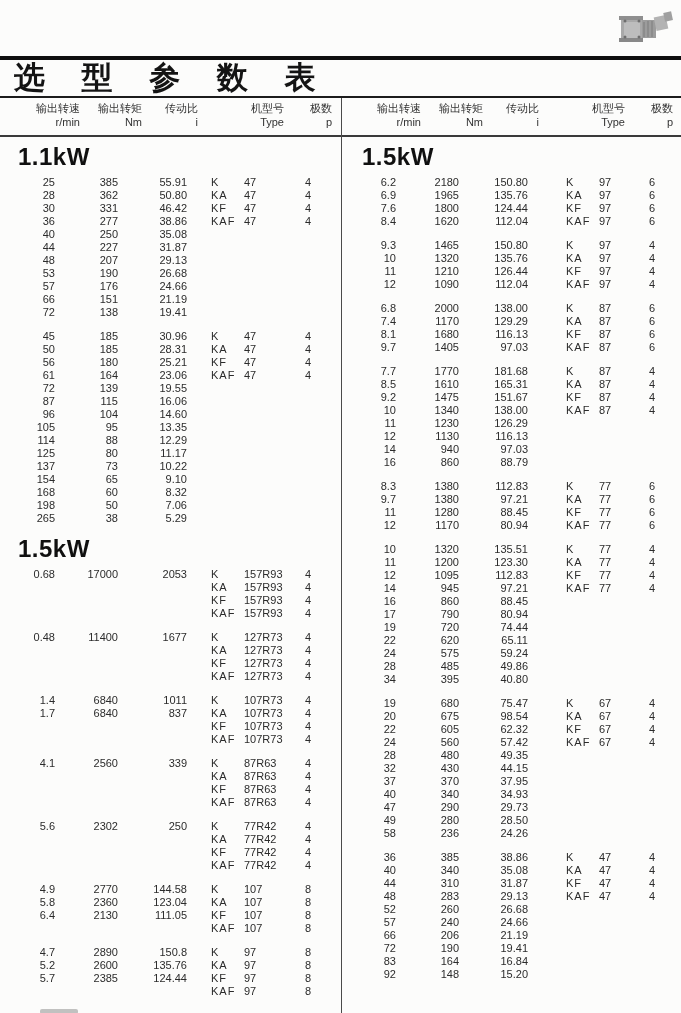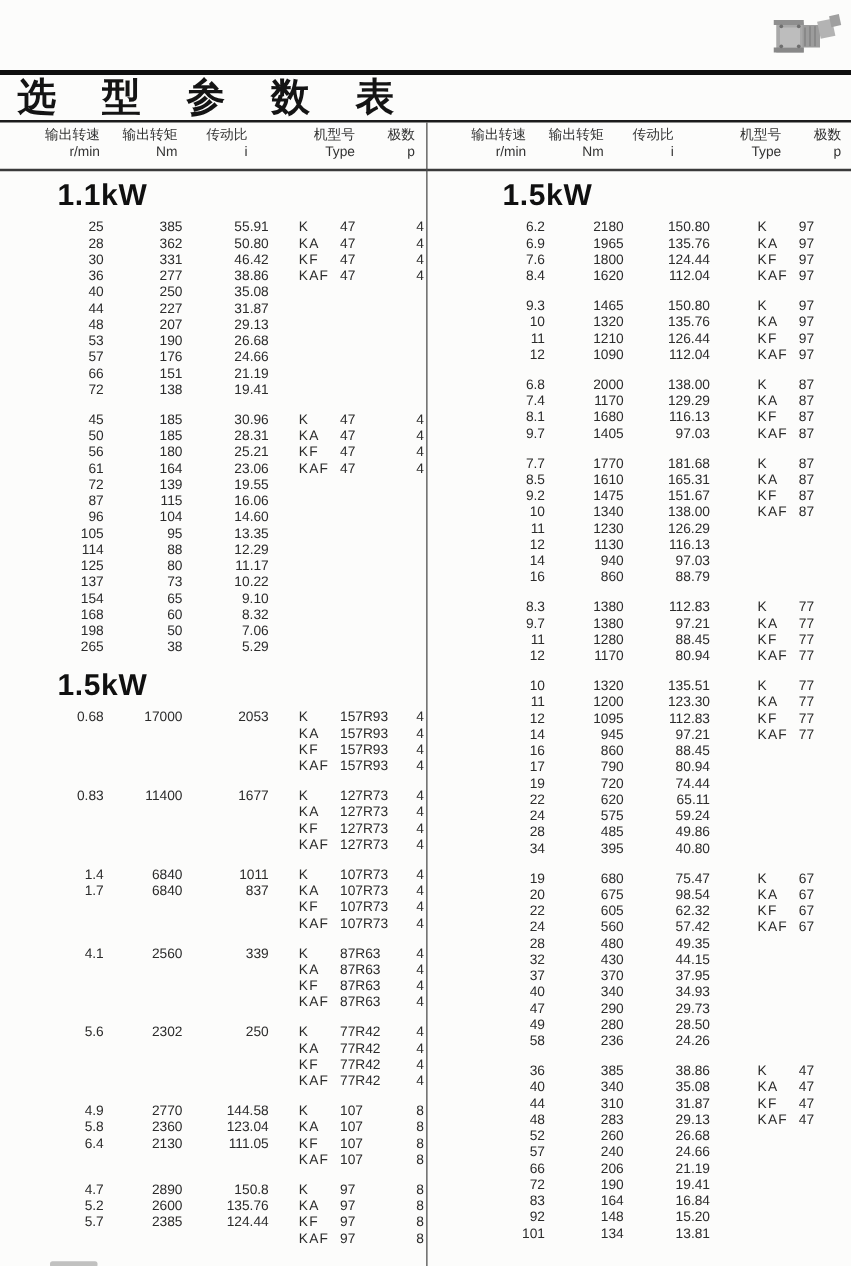--- a/index.html
+++ b/index.html
@@ -20,21 +20,21 @@
   .divider-v{position:absolute;top:98px;left:341px;width:1px;height:915px;background:#4a4a4a;}
 
   .header-row{position:absolute;top:101px;left:0;width:681px;height:32px;}
   .hdr-half{position:absolute;top:0;height:32px;}
   .hdr-half.left{left:0;width:341px;}
   .hdr-half.right{left:341px;width:340px;}
   .hdr-cell{position:absolute;top:0;text-align:right;font-size:11px;line-height:14px;color:#333;}
   .hdr-cell .u{display:block;font-size:11px;color:#333;}
 
   .content{position:absolute;top:138px;left:0;width:681px;height:875px;display:flex;}
-  .col{height:100%;padding-left:28px;}
+  .col{height:100%;}
   .col-left{width:341px;}
   .col-right{width:340px;}
 
   .sec-heading{
     margin:6px 0 6px 18px;height:26px;line-height:26px;
     font-size:24px;font-weight:bold;color:#101010;letter-spacing:0.5px;
   }
   .col-right .sec-heading{margin-left:21px;}
   .block + .sec-heading{margin-top:10px;}
   .block{margin-bottom:11px;}
@@ -319,21 +319,21 @@
           <div class="row">
             <div class="cell c-speed"></div>
             <div class="cell c-torque"></div>
             <div class="cell c-ratio"></div>
             <div class="cell c-type"><span class="prefix">KAF</span><span>157R93</span></div>
             <div class="cell c-poles">4</div>
           </div>
         </div>
         <div class="block">
           <div class="row">
-            <div class="cell c-speed">0.83</div>
+            <div class="cell c-speed">0.48</div>
             <div class="cell c-torque">11400</div>
             <div class="cell c-ratio">1677</div>
             <div class="cell c-type"><span class="prefix">K</span><span>127R73</span></div>
             <div class="cell c-poles">4</div>
           </div>
           <div class="row">
             <div class="cell c-speed"></div>
             <div class="cell c-torque"></div>
             <div class="cell c-ratio"></div>
             <div class="cell c-type"><span class="prefix">KA</span><span>127R73</span></div>
@@ -907,25 +907,18 @@
             <div class="cell c-type"><span class="prefix"></span><span></span></div>
             <div class="cell c-poles"></div>
           </div>
           <div class="row">
             <div class="cell c-speed">92</div>
             <div class="cell c-torque">148</div>
             <div class="cell c-ratio">15.20</div>
             <div class="cell c-type"><span class="prefix"></span><span></span></div>
             <div class="cell c-poles"></div>
           </div>
-          <div class="row">
-            <div class="cell c-speed">101</div>
-            <div class="cell c-torque">134</div>
-            <div class="cell c-ratio">13.81</div>
-            <div class="cell c-type"><span class="prefix"></span><span></span></div>
-            <div class="cell c-poles"></div>
-          </div>
         </div>
       </div>
   </div>
 
   <div class="cutoff-mark"></div>
 </div>
 
 </body></html>

